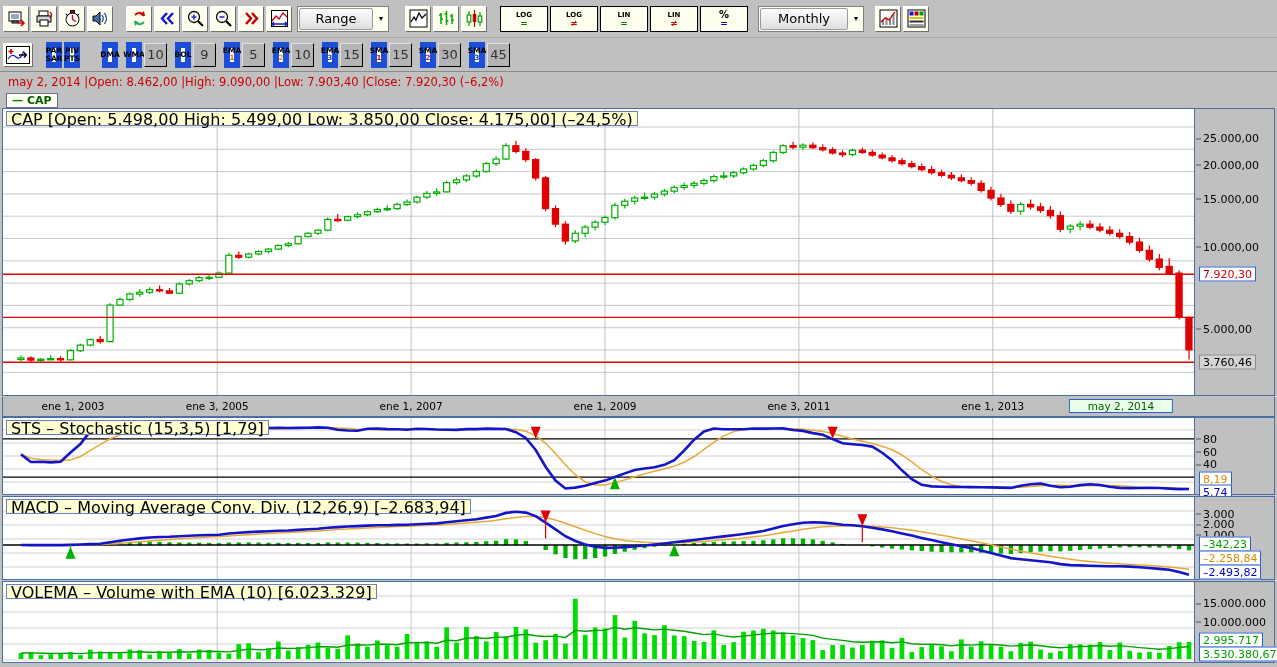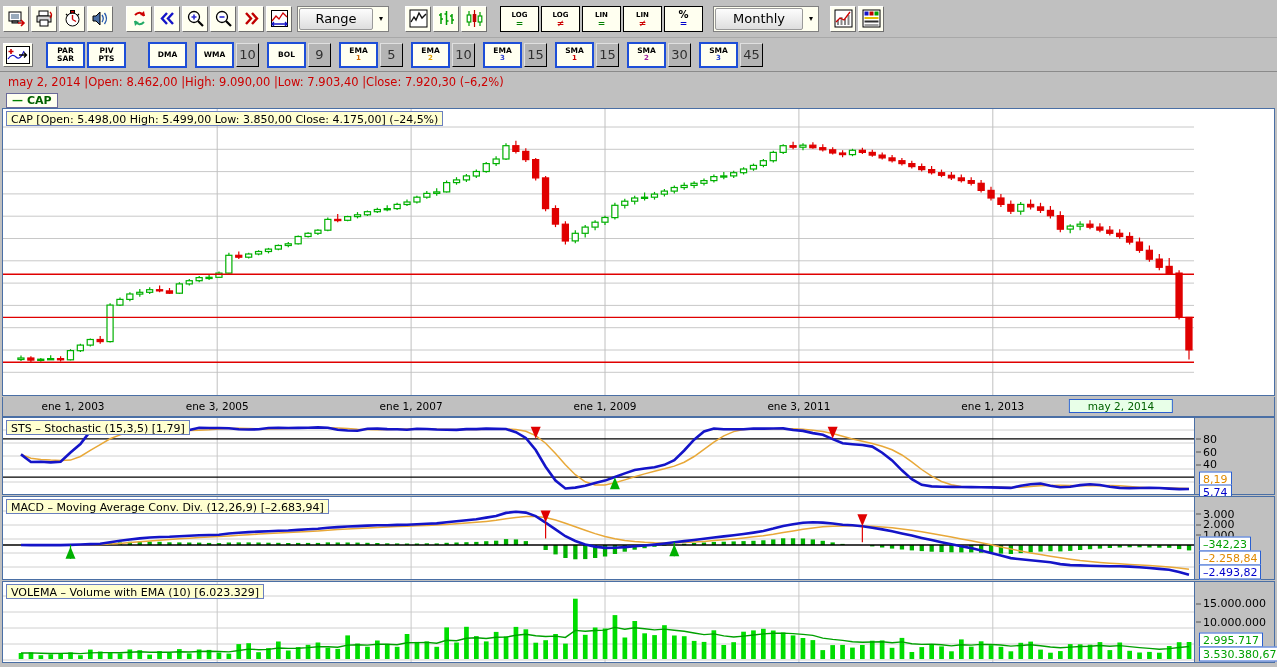--- a/index.html
+++ b/index.html
@@ -32,31 +32,31 @@
     cursor:pointer; position:relative;
     flex:0 0 auto;
   }
   .tbtn.raised {
     border-top-color:#fff; border-left-color:#fff;
     border-right-color:#707070; border-bottom-color:#707070;
   }
   .sep { width:9px; flex:0 0 auto; }
 
   .lbl-btn {
-    width:39px; height:26px; background:#fffff0;
-    border:2px solid #1d4ed8;
+    width:16px; height:26px; background:#fffff0;
+    border:6px solid #1d4ed8;
     display:flex; flex-direction:column; align-items:center; justify-content:center;
     font-size:7.5px; font-weight:bold; line-height:8px;
     font-family:"DejaVu Sans", sans-serif;
     cursor:pointer; flex:0 0 auto;
   }
   .lbl-btn .sub { font-size:7px; line-height:7px; }
 
   .scale-btn {
-    width:39px; height:26px; background:#fffff0; border:1px solid #000;
+    width:48px; height:26px; background:#fffff0; border:1px solid #000;
     display:flex; flex-direction:column; align-items:center; justify-content:center;
     font-size:7px; font-weight:bold; line-height:8px; cursor:pointer; flex:0 0 auto;
   }
   .scale-btn .op { font-size:9px; line-height:8px; }
 
   .numbox {
     width:23px; height:24px;
     background:#b4b4b4;
     border:1px solid #000;
     border-top-color:#e0e0e0; border-left-color:#e0e0e0;
@@ -136,21 +136,21 @@
   .tag.red   { color:#cc0000; }
   .tag.blue  { color:#0000cc; }
   .tag.orange{ color:#e08a00; }
   .tag.green { color:#00a000; }
   .tag.gray  { color:#000; border:1px solid #8a8a8a; background:#d4d4d4; }
 
   .pane-title {
     position:absolute; left:3px; top:2px; z-index:6;
     background:#ffffd0; border:1px solid #6a7fbf;
     padding:0 4px; height:15px; line-height:15px;
-    font-size:11px; color:#000; white-space:nowrap;
+    font-size:16px; color:#000; white-space:nowrap;
   }
 
   
   #time-axis {
     height:20px; margin:0 2px; background:#c0c0c0;
     border-left:1px solid #4a6fa5; border-right:1px solid #4a6fa5;
     border-bottom:1px solid #4a6fa5;
     position:relative;
   }
   .time-tick {
@@ -662,20 +662,31 @@
         <rect x="1163.1" y="157.4" width="6.1" height="7.8" fill="#e00000" stroke="#e00000" stroke-width="1.2"></rect>
         <line x1="1176.1" y1="161.2" x2="1176.1" y2="210.5" stroke="#e00000" stroke-width="1.2"></line>
         <rect x="1173.0" y="164.1" width="6.1" height="44.3" fill="#e00000" stroke="#e00000" stroke-width="1.2"></rect>
         <line x1="1186.0" y1="208.4" x2="1186.0" y2="250.5" stroke="#e00000" stroke-width="1.2"></line>
         <rect x="1182.9" y="208.4" width="6.1" height="32.5" fill="#e00000" stroke="#e00000" stroke-width="1.2"></rect>
         <line x1="0" y1="165.3" x2="1191" y2="165.3" stroke="#e00000" stroke-width="1.4"></line>
         <line x1="0" y1="208.4" x2="1191" y2="208.4" stroke="#e00000" stroke-width="1.4"></line>
         <line x1="0" y1="253.3" x2="1191" y2="253.3" stroke="#e00000" stroke-width="1.4"></line>
       </svg>
   </div>
+  <div class="pane-axis">
+    <div id="price-axis-ticks">
+        <div class="axis-tick" style="top: 29.3949px;">25.000,00</div>
+        <div class="axis-tick" style="top: 55.7694px;">20.000,00</div>
+        <div class="axis-tick" style="top: 89.7721px;">15.000,00</div>
+        <div class="axis-tick" style="top: 137.696px;">10.000,00</div>
+        <div class="axis-tick" style="top: 219.623px;">5.000,00</div>
+      </div>
+    <div class="tag red" id="price-tag" style="top: 165.254px;">7.920,30</div>
+    <div class="tag gray" id="low-tag" style="top: 253.296px;">3.760,46</div>
+  </div>
 </div>
 
 <div id="time-axis">
     <div class="time-tick" style="left: 70px;">ene 1, 2003</div>
     <div class="time-tick" style="left: 214.224px;">ene 3, 2005</div>
     <div class="time-tick" style="left: 408.112px;">ene 1, 2007</div>
     <div class="time-tick" style="left: 602px;">ene 1, 2009</div>
     <div class="time-tick" style="left: 795.888px;">ene 3, 2011</div>
     <div class="time-tick" style="left: 989.776px;">ene 1, 2013</div>
     <div class="time-tag" style="left: 1118px;">may 2, 2014</div>

